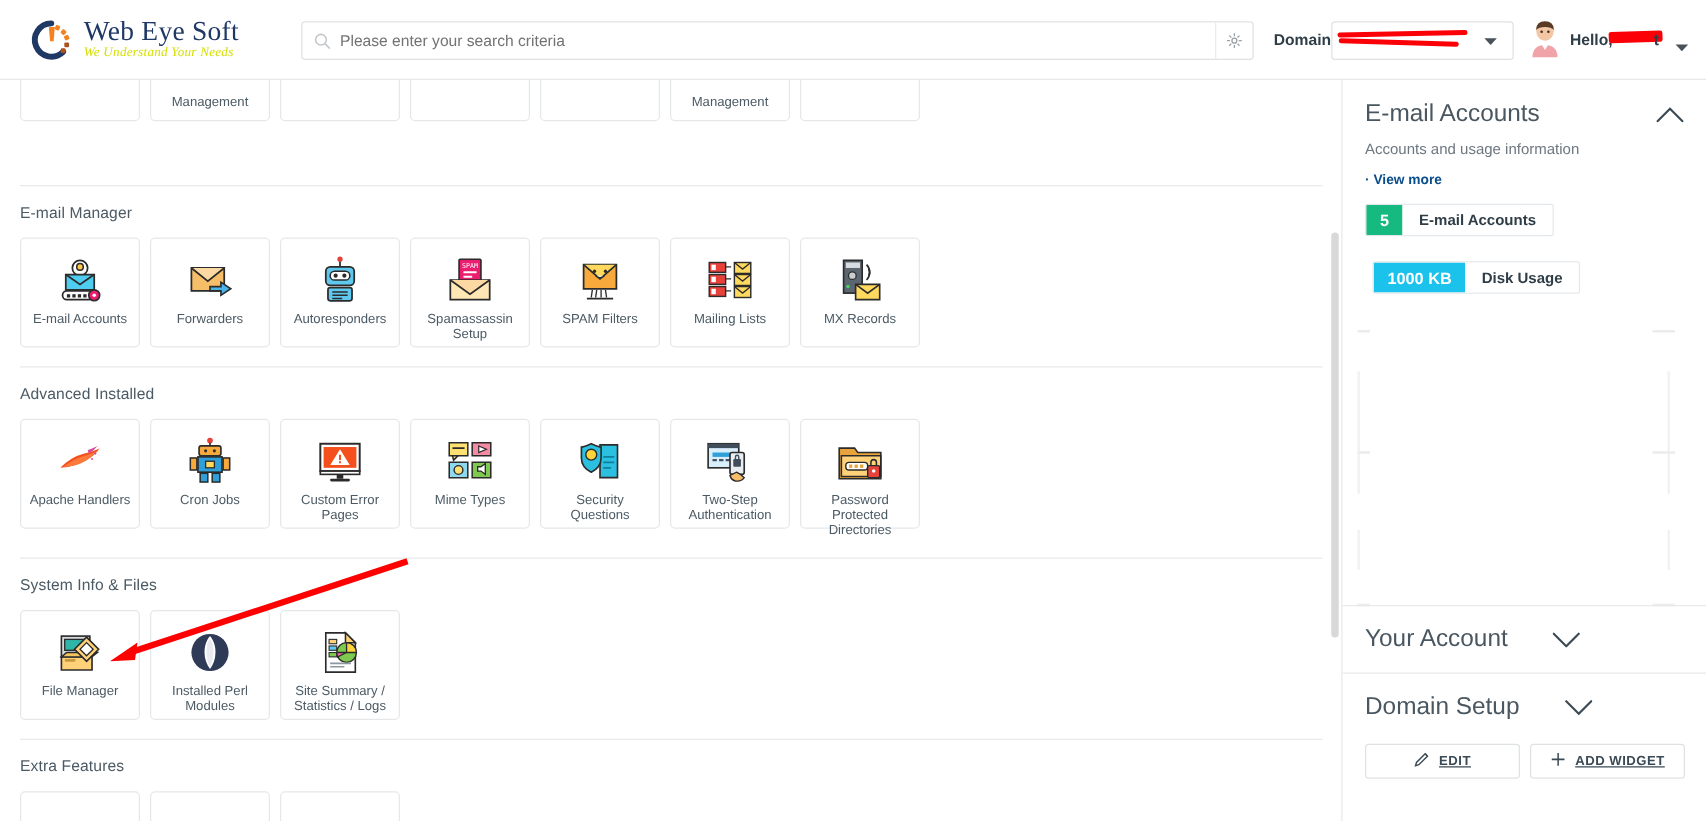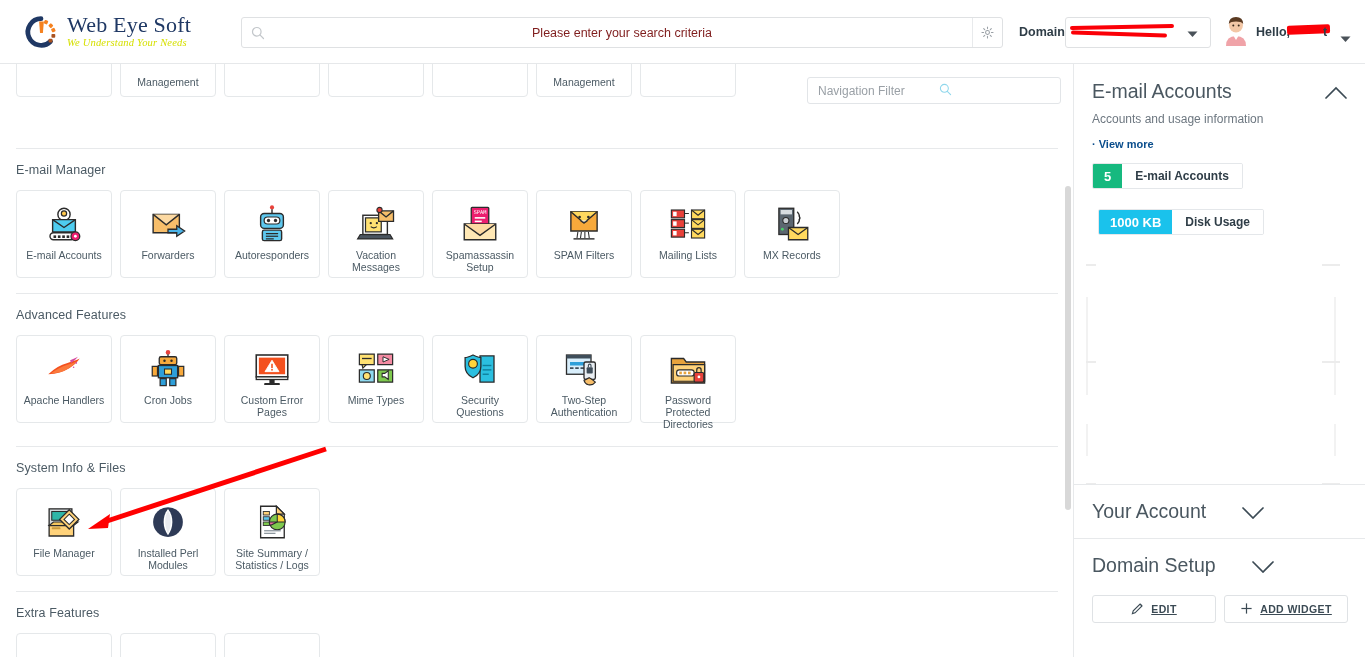--- a/index.html
+++ b/index.html
@@ -34,22 +34,22 @@
   }
 
   .search-box {
     position: absolute; left: 241px; top: 17px;
     width: 762px; height: 31px;
     border: 1px solid #dfe1e3; border-radius: 3px;
     background: #fff; display:flex; align-items:center;
   }
   .search-icon-s { margin-left: 9px; width: 14px; height: 14px; flex:0 0 14px; }
   .search-ph {
-    flex: 1; margin-left: 7px; font-size: 12.5px; color: #7f1d1d;
-    white-space: nowrap; overflow: hidden; text-align: center;
+    flex: 1; margin-left: 7px; font-size: 12.5px; color: #737373;
+    white-space: nowrap; overflow: hidden;
   }
   .gear-btn {
     width: 30px; height: 29px; border-left: 1px solid #e8eaec;
     display: flex; align-items: center; justify-content: center;
     flex: 0 0 30px;
   }
 
   .domain-label {
     position: absolute; left: 1019px; top: 25px;
     font-size: 12.5px; font-weight: bold; color: #2f3d47;
@@ -260,29 +260,20 @@
   <div class="hello" style="left:1323px">t</div>
   <span class="hello-caret">
     <svg width="11" height="7" viewBox="0 0 11 7">
         <path d="M0.5 0.5 L5.5 6 L10.5 0.5 Z" fill="#4a5259"></path>
       </svg>
   </span>
 </div>
 
 <div class="content">
 
-  <div class="navfilter">
-    <span>Navigation Filter</span>
-    <span style="margin-right:10px">
-      <svg viewBox="0 0 16 16" width="13" height="13">
-          <circle cx="6.6" cy="6.6" r="4.9" fill="none" stroke="#8fd7ec" stroke-width="1.3"></circle>
-          <line x1="10.2" y1="10.2" x2="14.3" y2="14.3" stroke="#8fd7ec" stroke-width="1.3" stroke-linecap="round"></line>
-        </svg>
-    </span>
-  </div>
 
   <div class="toprow">
       <div class="card">
         <div class="lb"></div>
       </div>
       <div class="card">
         <div class="lb">Management</div>
       </div>
       <div class="card">
         <div class="lb"></div>
@@ -347,36 +338,20 @@
                 <circle cx="28" cy="20" r="1.9" fill="#2b2b2b"></circle>
       <rect x="13" y="31" width="22" height="12" rx="2" fill="#5ec8ef" stroke="#2b2b2b" stroke-width="1.6"></rect>
       <g stroke="#2b2b2b" stroke-width="1.4">
                   <line x1="17" y1="35" x2="31" y2="35"></line>
                   <line x1="17" y1="38" x2="31" y2="38"></line>
                   <line x1="17" y1="41" x2="26" y2="41"></line>
                 </g>
               </svg>
             </div>
             <div class="lb">Autoresponders</div>
-          </div>
-          <div class="card">
-            <div class="ic">
-              <svg viewBox="0 0 48 48" width="42" height="42">
-      <path d="M6 36h34l3 5H3z" fill="#4b5560" stroke="#2b2b2b" stroke-width="1.4"></path>
-      <rect x="9" y="14" width="28" height="22" fill="#fff" stroke="#2b2b2b" stroke-width="1.6"></rect>
-      <rect x="12" y="17" width="18" height="16" fill="#ffe172" stroke="#2b2b2b" stroke-width="1.4"></rect>
-      <circle cx="18" cy="23" r="1.3" fill="#2b2b2b"></circle>
-                <circle cx="25" cy="23" r="1.3" fill="#2b2b2b"></circle>
-      <path d="M18 27q3.5 3 7 0" fill="none" stroke="#2b2b2b" stroke-width="1.4"></path>
-      <path d="M27 9h17v12H27z" fill="#f7be6a" stroke="#2b2b2b" stroke-width="1.5"></path>
-      <path d="M27 9l8.5 7L44 9" fill="none" stroke="#2b2b2b" stroke-width="1.5"></path>
-      <circle cx="28" cy="8" r="3" fill="#e8413a" stroke="#2b2b2b" stroke-width="1.2"></circle>
-              </svg>
-            </div>
-            <div class="lb">Vacation Messages</div>
           </div>
           <div class="card">
             <div class="ic">
               <svg viewBox="0 0 48 48" width="42" height="42">
       <rect x="14" y="5" width="20" height="22" rx="1" fill="#ec1d6e" stroke="#2b2b2b" stroke-width="1.5"></rect>
       <text x="24" y="13" font-size="6" fill="#fff" text-anchor="middle" font-family="monospace">SPAM</text>
       <g stroke="#fff" stroke-width="1.8">
                   <line x1="18" y1="17" x2="30" y2="17"></line>
                   <line x1="18" y1="21" x2="26" y2="21"></line>
                 </g>
@@ -449,21 +424,21 @@
       <path d="M20 28h22v14H20z" fill="#ffd95e" stroke="#2b2b2b" stroke-width="1.5"></path>
       <path d="M20 28l11 8 11-8" fill="none" stroke="#2b2b2b" stroke-width="1.5"></path>
               </svg>
             </div>
             <div class="lb">MX Records</div>
           </div>
         </div>
       </div>
       <div class="section" style="top: 229px;">
         <div class="divider"></div>
-        <div class="sec-title" style="margin: 14px 0px 13px;">Advanced Features</div>
+        <div class="sec-title" style="margin: 14px 0px 13px;">Advanced Installed</div>
         <div class="cards">
           <div class="card">
             <div class="ic">
               <svg viewBox="0 0 48 48" width="42" height="42">
       <path d="M6 30q10-10 22-13 10-3 14-5-4 6-12 11-10 6-24 7z" fill="#f4501e"></path>
       <path d="M9 29q9-7 19-10 7-2 11-4-4 5-11 9-8 5-19 5z" fill="#fb7a3c"></path>
       <path d="M31 14q5-2 9-4-3 4-8 7z" fill="#d44aa0"></path>
       <circle cx="38" cy="17" r="1" fill="#d44aa0"></circle>
                 <circle cx="35" cy="22" r="0.9" fill="#d44aa0"></circle>
               </svg>

